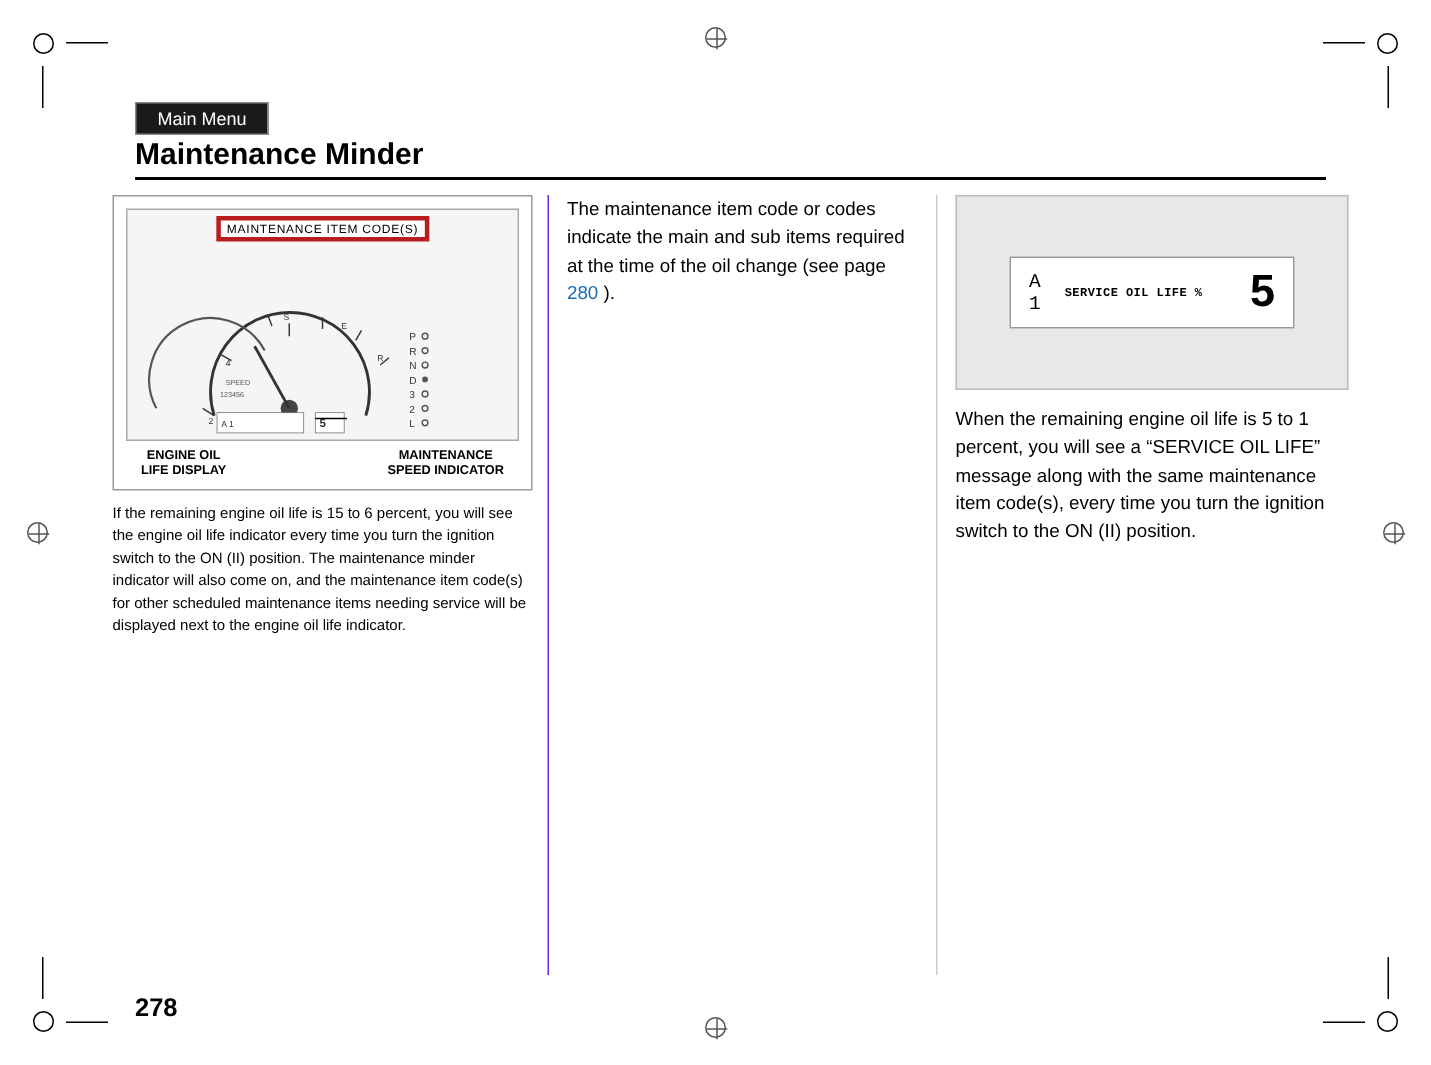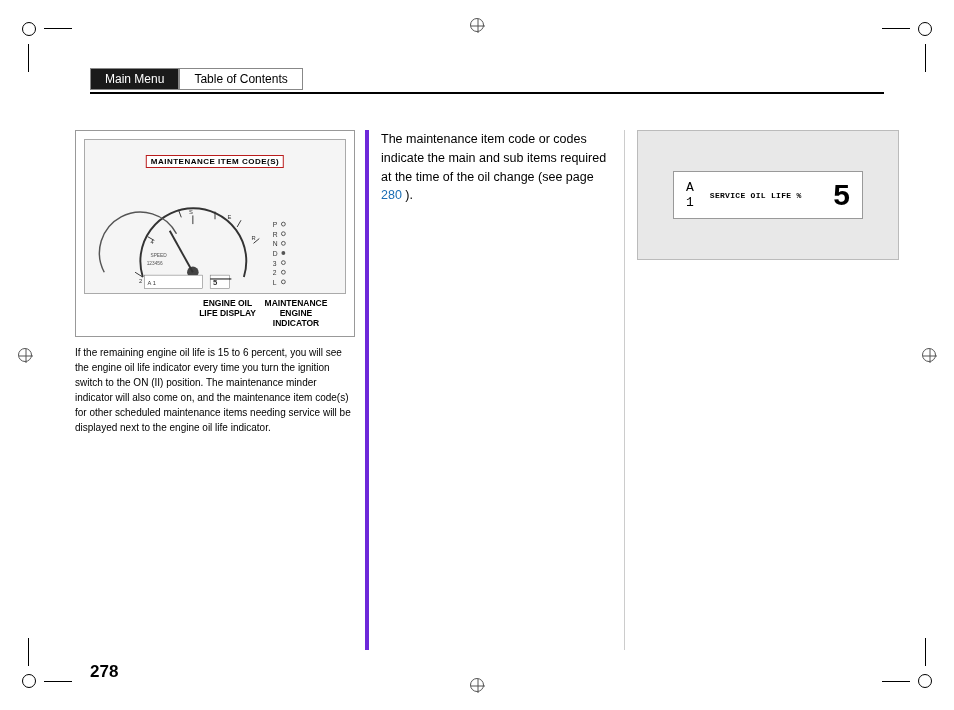--- a/index.html
+++ b/index.html
@@ -14,21 +14,21 @@
       position: relative;
       overflow: hidden;
     }
 
     
     .nav-bar {
       position: absolute;
       top: 68px;
       left: 90px;
       display: flex;
-      gap: 0;
+      gap: 16px;
     }
     .nav-btn {
       border: 1px solid #888;
       padding: 3px 14px;
       font-size: 12px;
       background: #fff;
       cursor: pointer;
     }
     .nav-btn.active {
       background: #1a1a1a;
@@ -66,21 +66,21 @@
 
     .col-left {
       width: 290px;
       flex-shrink: 0;
       padding-right: 10px;
     }
     .col-mid {
       width: 260px;
       flex-shrink: 0;
       padding: 0 12px;
-      border-left: 4px solid #6d28d9;
+      border-left: 1px solid #6d28d9;
       border-right: 1px solid #ccc;
     }
     .col-right {
       flex: 1;
       padding-left: 12px;
     }
 
     
     .cluster-box {
       border: 1px solid #999;
@@ -94,43 +94,43 @@
       position: relative;
       height: 155px;
       background: #f5f5f5;
       border: 1px solid #aaa;
       overflow: hidden;
     }
 
     
     .maint-label {
       position: absolute;
-      top: 15px;
+      top: 4px;
       left: 50%;
       transform: translateX(-50%);
       font-size: 8px;
-      font-weight: bold;
+      font-weight: normal;
       letter-spacing: 0.5px;
       white-space: nowrap;
-      border: 1px solid #b91c1c;
+      border: 3px solid #b91c1c;
       padding: 1px 4px;
       background: #fff;
     }
 
     
     .gauge-area {
       position: absolute;
       top: 20px;
       left: 0; right: 0; bottom: 0;
     }
 
     
     .cluster-labels {
       display: flex;
-      justify-content: flex-end;
+      justify-content: space-between;
       padding: 4px 10px 0 10px;
       font-size: 8.5px;
       font-weight: bold;
     }
     .cluster-label-item {
       text-align: center;
       max-width: 80px;
     }
 
     
@@ -285,24 +285,24 @@
 </div>
 <div class="cross-circle cc-right">
   <svg width="14" height="14" style="position:absolute;top:0;left:0;">
     <line x1="7" y1="0" x2="7" y2="14" stroke="#555" stroke-width="1"></line>
     <line x1="0" y1="7" x2="14" y2="7" stroke="#555" stroke-width="1"></line>
   </svg>
 </div>
 
 <div class="nav-bar">
   <button class="nav-btn active">Main Menu</button>
-  <button class="nav-btn">Table of Contents</button>
 </div>
 
 <div class="page-title">
+  <h1>Maintenance Minder</h1>
   <hr class="title-rule">
 </div>
 
 <div class="columns">
 
   <div class="col-left">
 
     <div class="cluster-box">
       <div class="cluster-inner">
 
@@ -365,21 +365,21 @@
 
       </div>
 
       <div class="cluster-labels">
         <div class="cluster-label-item">
           <span style="white-space:pre-line; font-size:8.5px; font-weight:bold;">ENGINE OIL
 LIFE DISPLAY</span>
         </div>
         <div class="cluster-label-item">
           <span style="white-space:pre-line; font-size:8.5px; font-weight:bold;">MAINTENANCE
-ENGINE INDICATOR</span>
+SPEED INDICATOR</span>
         </div>
       </div>
     </div>
 
     <p class="body-text">If the remaining engine oil life is 15 to 6 percent, you will see the engine oil life indicator every time you turn the ignition switch to the ON (II) position. The maintenance minder indicator will also come on, and the maintenance item code(s) for other scheduled maintenance items needing service will be displayed next to the engine oil life indicator.</p>
   </div>
 
   <div class="col-mid">
     <p class="mid-text">
       <span>The maintenance item code or codes indicate the main and sub items required at the time of the oil change (see page </span><a href="#">280</a><span> ).</span>
@@ -392,17 +392,18 @@
       <div class="service-oil-display">
         <div class="service-oil-left">
           <span style="font-size:13px;">A</span>
           <span style="font-size:13px;">1</span>
         </div>
         <div class="service-oil-center" style="font-size:8px;font-weight:bold;letter-spacing:0.3px;">SERVICE OIL LIFE %</div>
         <div class="service-oil-right" style="font-size:30px;font-weight:bold;">5</div>
       </div>
     </div>
 
+    <p class="right-text">When the remaining engine oil life is 5 to 1 percent, you will see a “SERVICE OIL LIFE” message along with the same maintenance item code(s), every time you turn the ignition switch to the ON (II) position.</p>
   </div>
 
 </div>
 
 <div class="page-number">278</div>
 
 </body></html>

